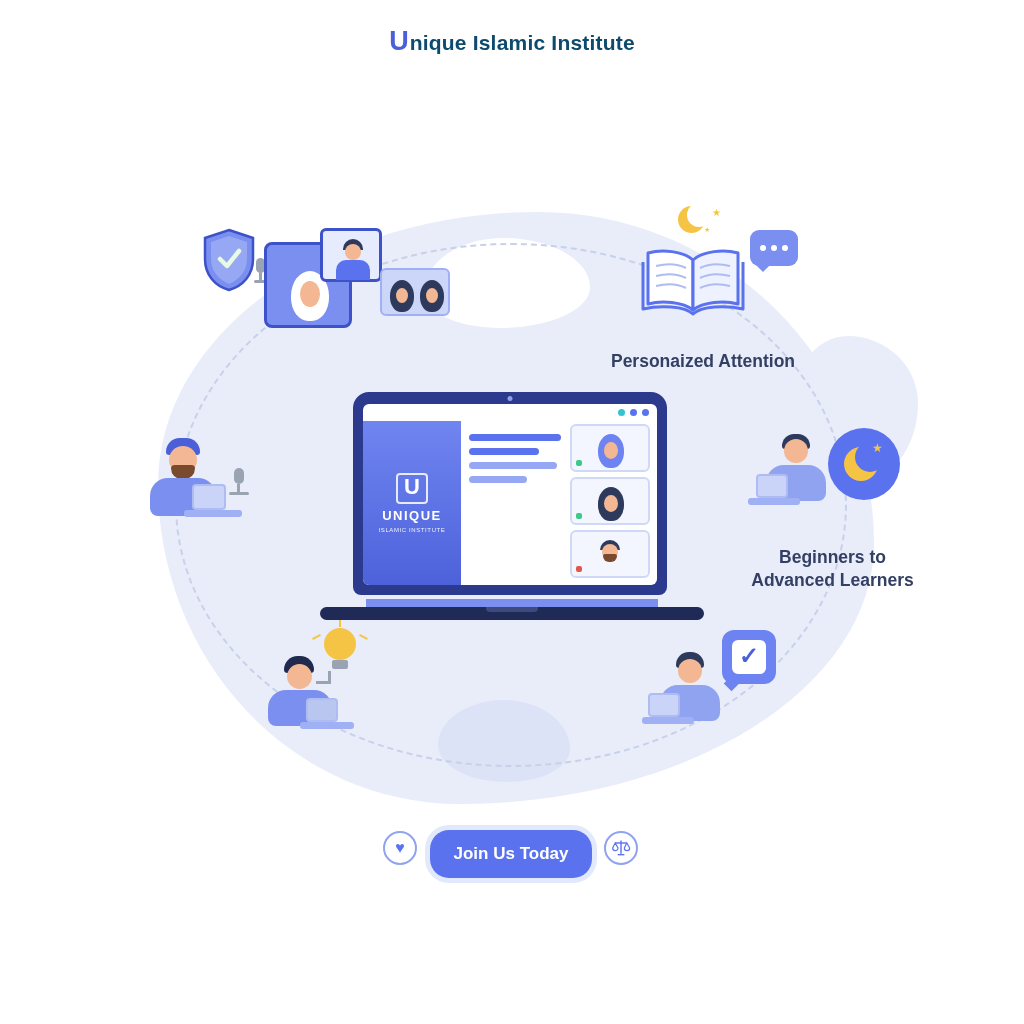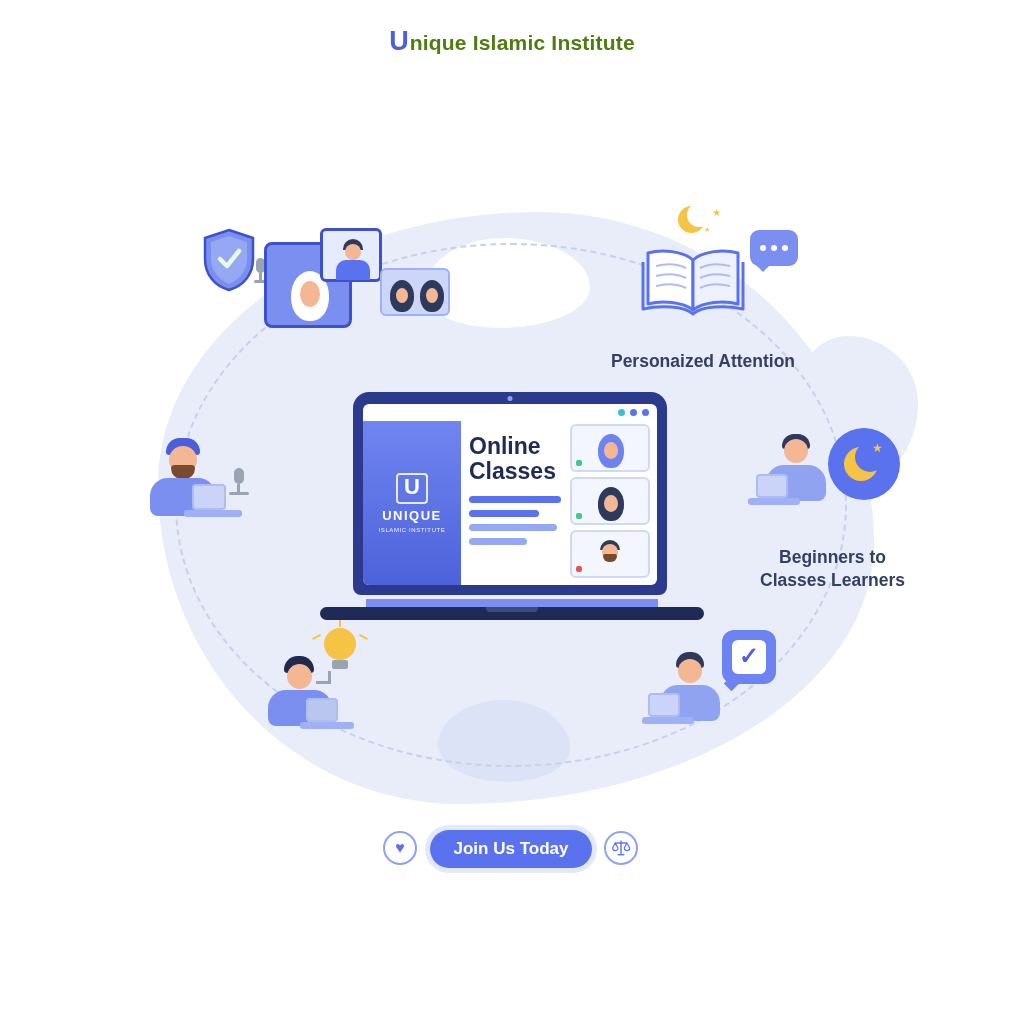--- a/index.html
+++ b/index.html
@@ -3,21 +3,21 @@
 <meta charset="utf-8">
 <style>
   *{margin:0;padding:0;box-sizing:border-box;}
   body{background:#ffffff;}
   .canvas{position:relative;width:1024px;height:1024px;background:#fff;font-family:"Liberation Sans",sans-serif;overflow:hidden;}
   .abs{position:absolute;}
 
   
   .header{position:absolute;top:26px;left:0;width:100%;display:flex;justify-content:center;align-items:baseline;}
   .logo-letter{color:#4a5fd8;font-size:27px;font-weight:800;margin-right:1px;}
-  .header-title{color:#4d7c0f;font-size:21px;font-weight:700;letter-spacing:.2px;}
+  .header-title{color:#0c4a6e;font-size:21px;font-weight:700;letter-spacing:.2px;}
 
   
   .blob{position:absolute;background:#e9edfa;}
   .blob-main{left:158px;top:212px;width:716px;height:592px;border-radius:53% 47% 58% 42%/46% 56% 44% 54%;}
   .blob-right{left:788px;top:336px;width:130px;height:150px;border-radius:46% 54% 52% 48%/55% 45% 55% 45%;}
   .blob-bottom{left:438px;top:700px;width:132px;height:82px;background:#dde3f6;border-radius:50% 50% 48% 52%/55% 60% 40% 45%;}
   .blob-cut{left:424px;top:238px;width:166px;height:90px;background:#fff;border-radius:48% 52% 55% 45%/60% 55% 45% 40%;}
   .dashed-ring{position:absolute;left:175px;top:243px;width:672px;height:524px;border:2px dashed #c7d1ea;border-radius:50%;}
 
   
@@ -57,21 +57,21 @@
   .laptop-base-dark{position:absolute;left:320px;top:607px;width:384px;height:13px;background:#1f2a56;border-radius:7px;}
   .laptop-notch{position:absolute;left:486px;top:607px;width:52px;height:5px;background:#3c4a7e;border-radius:0 0 4px 4px;}
 
   
   .chat-bubble{position:absolute;background:#7b8ff0;border-radius:9px;display:flex;align-items:center;justify-content:center;gap:5px;}
   .chat-dot{width:6px;height:6px;border-radius:50%;background:#fff;}
   .tail{position:absolute;transform:rotate(45deg);}
 
   
   .cta-circle{position:absolute;width:34px;height:34px;border-radius:50%;border:2px solid #8fa3f0;background:#ffffff;display:flex;align-items:center;justify-content:center;}
-  .cta-button{position:absolute;left:430px;top:830px;width:162px;height:38px;background:#5b72ee;border:none;border-radius:19px;color:#fff;font-size:17px;font-weight:700;font-family:"Liberation Sans",sans-serif;box-shadow:0 0 0 5px #e3e9fc;display:flex;align-items:center;justify-content:center;cursor:pointer;}
+  .cta-button{position:absolute;left:430px;top:830px;width:162px;height:48px;background:#5b72ee;border:none;border-radius:19px;color:#fff;font-size:17px;font-weight:700;font-family:"Liberation Sans",sans-serif;box-shadow:0 0 0 5px #e3e9fc;display:flex;align-items:center;justify-content:center;cursor:pointer;}
   .heart-glyph{color:#5b72ee;font-size:16px;line-height:1;}
   .star-glyph{position:absolute;color:#f6c445;line-height:1;}
 </style>
 </head>
 <body>
 
 <div class="canvas">
 
   <div class="header">
     <span class="logo-letter">U</span>
@@ -167,21 +167,21 @@
     <div class="p-lapscr" style="left:12px;top:42px;width:32px;height:24px;"></div>
     <div class="p-lapbase" style="left:4px;top:66px;width:52px;height:7px;"></div>
     <div class="abs" style="left:84px;top:-4px;width:72px;height:72px;background:#5b72ee;border-radius:50%;">
       <div class="abs" style="left:16px;top:19px;width:34px;height:34px;background:#f6c445;border-radius:50%;"></div>
       <div class="abs" style="left:27px;top:14px;width:30px;height:30px;background:#5b72ee;border-radius:50%;"></div>
       <span class="star-glyph" style="left:44px;top:14px;font-size:12px;">★</span>
     </div>
   </div>
   <div class="feature-label" style="left:730px;top:546px;width:205px;">
     <span>Beginners to</span><br>
-    <span>Classes Learners</span>
+    <span>Advanced Learners</span>
   </div>
 
   <div class="abs" style="left:258px;top:628px;width:140px;height:125px;">
     <div>
       <div class="abs" style="left:66px;top:0;width:32px;height:32px;background:#f6c445;border-radius:50%;"></div>
       <div class="abs" style="left:54px;top:8px;width:9px;height:2px;background:#f6c445;transform:rotate(-28deg);"></div>
       <div class="abs" style="left:101px;top:8px;width:9px;height:2px;background:#f6c445;transform:rotate(28deg);"></div>
       <div class="abs" style="left:81px;top:-9px;width:2px;height:8px;background:#f6c445;"></div>
       <div class="abs" style="left:74px;top:32px;width:16px;height:9px;background:#9aa3b2;border-radius:2px;"></div>
       <div class="abs" style="left:70px;top:43px;width:3px;height:12px;background:#9aa3b2;"></div>
@@ -214,24 +214,20 @@
           <span class="wdot teal"></span>
           <span class="wdot blue"></span>
           <span class="wdot blue"></span>
         </div>
         <div class="screen-left">
           <div class="screen-logo">U</div>
           <div class="screen-brand">UNIQUE</div>
           <div class="screen-brand-sub">ISLAMIC INSTITUTE</div>
         </div>
         <div class="screen-main">
-          <div class="screen-title">
-            <span>Online</span><br>
-            <span>Classes</span>
-          </div>
           <div class="text-bar" style="width:92px;"></div>
           <div class="text-bar" style="width:70px;"></div>
           <div class="text-bar light" style="width:88px;"></div>
           <div class="text-bar light" style="width:58px;"></div>
         </div>
         <div class="participants">
           <div class="p-card">
             <div class="hood" style="left:26px;top:8px;width:26px;height:34px;background:#6d83f2;">
               <div class="facec" style="left:6px;top:8px;width:14px;height:17px;"></div>
             </div>

